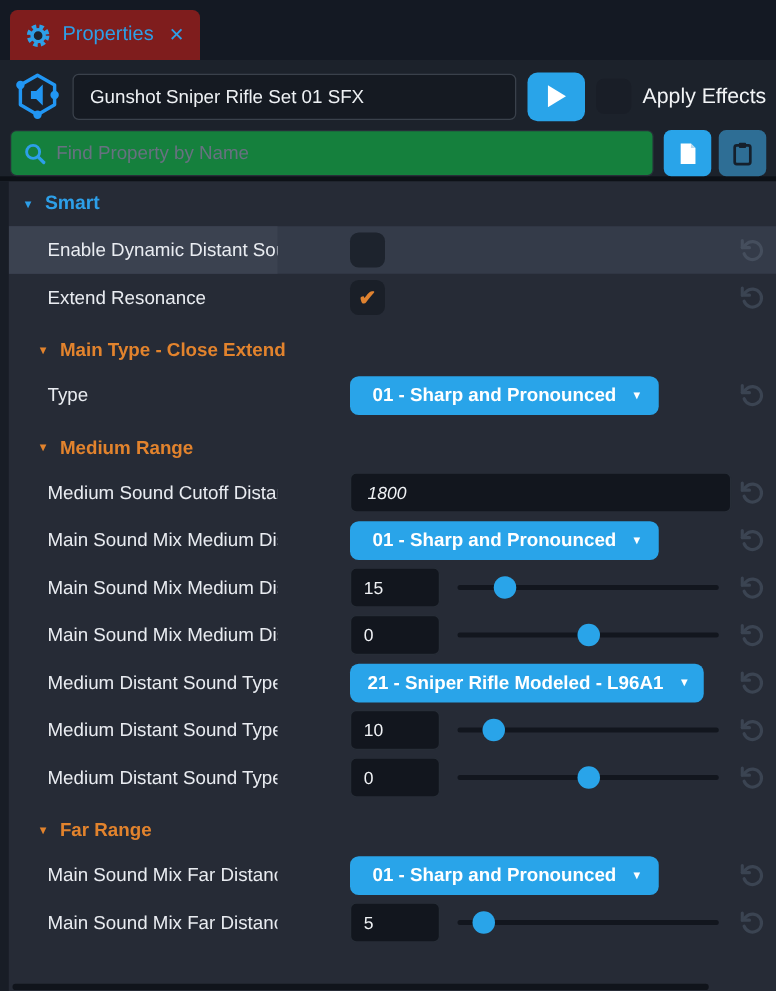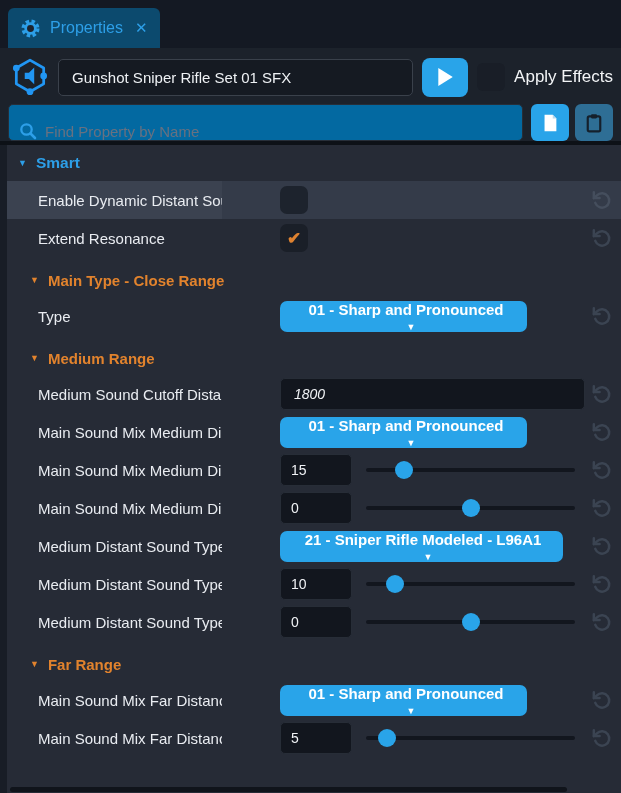--- a/index.html
+++ b/index.html
@@ -8,21 +8,21 @@
     font-family:"Liberation Sans", sans-serif;
     background:#262b36;
     overflow:hidden;
     position:relative;
     color:#e9ecf1;
   }
   
   .topstrip { height:48px; background:#141923; position:relative; }
   .tab {
     position:absolute; left:8px; top:8px; height:40px; min-width:148px;
-    background:#0c4a6e; border-radius:6px 6px 0 0;
+    background:#7f1d1d; border-radius:6px 6px 0 0;
     display:flex; align-items:center; gap:9px; padding:0 12px;
     cursor:default;
   }
   .tab-title { color:#2d9fe8; font-size:16px; }
   .tab-close { color:#2d9fe8; font-size:15px; margin-left:3px; }
   
   .header { background:#1c222b; padding:7px 8px 0 8px; height:93px; }
   .hrow1 { display:flex; align-items:center; height:44px; }
   .obj-icon { margin:0 10px 0 4px; flex-shrink:0; }
   .name-input {
@@ -35,22 +35,22 @@
     background:#29a4e9; display:flex; align-items:center; justify-content:center;
     cursor:pointer; flex-shrink:0;
   }
   .hdr-checkbox {
     width:28px; height:28px; margin-left:9px; border-radius:6px;
     background:#191e27; flex-shrink:0; cursor:pointer;
   }
   .apply-label { margin-left:9px; font-size:17px; color:#f2f4f6; white-space:nowrap; }
   .hrow2 { display:flex; align-items:center; margin-top:5px; }
   .searchbox {
-    display:flex; align-items:flex-end; width:524px; height:37px;
-    background:#0369a1; border:1px solid #272e38; border-radius:5px;
+    display:flex; align-items:center; width:524px; height:37px;
+    background:#15803d; border:1px solid #272e38; border-radius:5px;
     padding:0 10px;
   }
   .searchbox input {
     flex:1; background:none; border:none; outline:none;
     color:#dfe3e8; font-size:15px; margin-left:8px;
     font-family:"Liberation Sans", sans-serif;
   }
   .searchbox input::placeholder { color:#687181; }
   .sq-btn {
     width:38px; height:37px; border:none; border-radius:6px;
@@ -86,21 +86,21 @@
   .prow.hl .labelcell { background:#3b4250; }
   .pcheckbox {
     width:28px; height:28px; border-radius:7px; background:#1a1f28;
     display:flex; align-items:center; justify-content:center; cursor:pointer;
   }
   .pcheckbox .check { color:#df8230; font-size:17px; font-weight:bold; line-height:1; }
   .dd {
     height:31px; border-radius:7px; background:#29a4e9; color:#fff;
     font-weight:bold; font-size:15px; display:flex; align-items:center;
     justify-content:space-between; padding:0 13px 0 18px; width:247px;
-    cursor:pointer; white-space:nowrap;flex-direction:column;
+    cursor:pointer; white-space:nowrap;
   }
   .dd.wide { width:283px; padding:0 11px 0 14px; }
   .dd .arrow { font-size:9px; margin-left:10px; }
   .numin, .textin {
     height:32px; background:#12161e; border:1px solid #272d37; border-radius:5px;
     color:#f0f2f5; font-size:14px; padding:0 10px;
     font-family:"Liberation Sans", sans-serif;
   }
   .numin { width:72px; }
   .textin { width:305px; padding:0 13px;font-style:italic; }
@@ -208,21 +208,21 @@
       </div>
       <svg class="reset" viewBox="0 0 24 24">
         <polyline points="4 3.5 4 9.5 10 9.5" fill="none" stroke="currentColor" stroke-width="2.6" stroke-linecap="round" stroke-linejoin="round"></polyline>
         <path d="M5.5 14.5 a 7.5 7.5 0 1 0 1.7 -7.8 L 4 9.5" fill="none" stroke="currentColor" stroke-width="2.6" stroke-linecap="round"></path>
       </svg>
     </div>
   </div>
 
   <div class="subsection">
     <span class="tri">▼</span>
-    <span>Main Type - Close Range</span>
+    <span>Main Type - Close Extend</span>
   </div>
 
   <div class="prow">
     <div class="labelcell">
         <span class="plabel">Type</span>
       </div>
     <div class="controls">
       <div class="dd">
         <span>01 - Sharp and Pronounced</span>
         <span class="arrow">▼</span>

